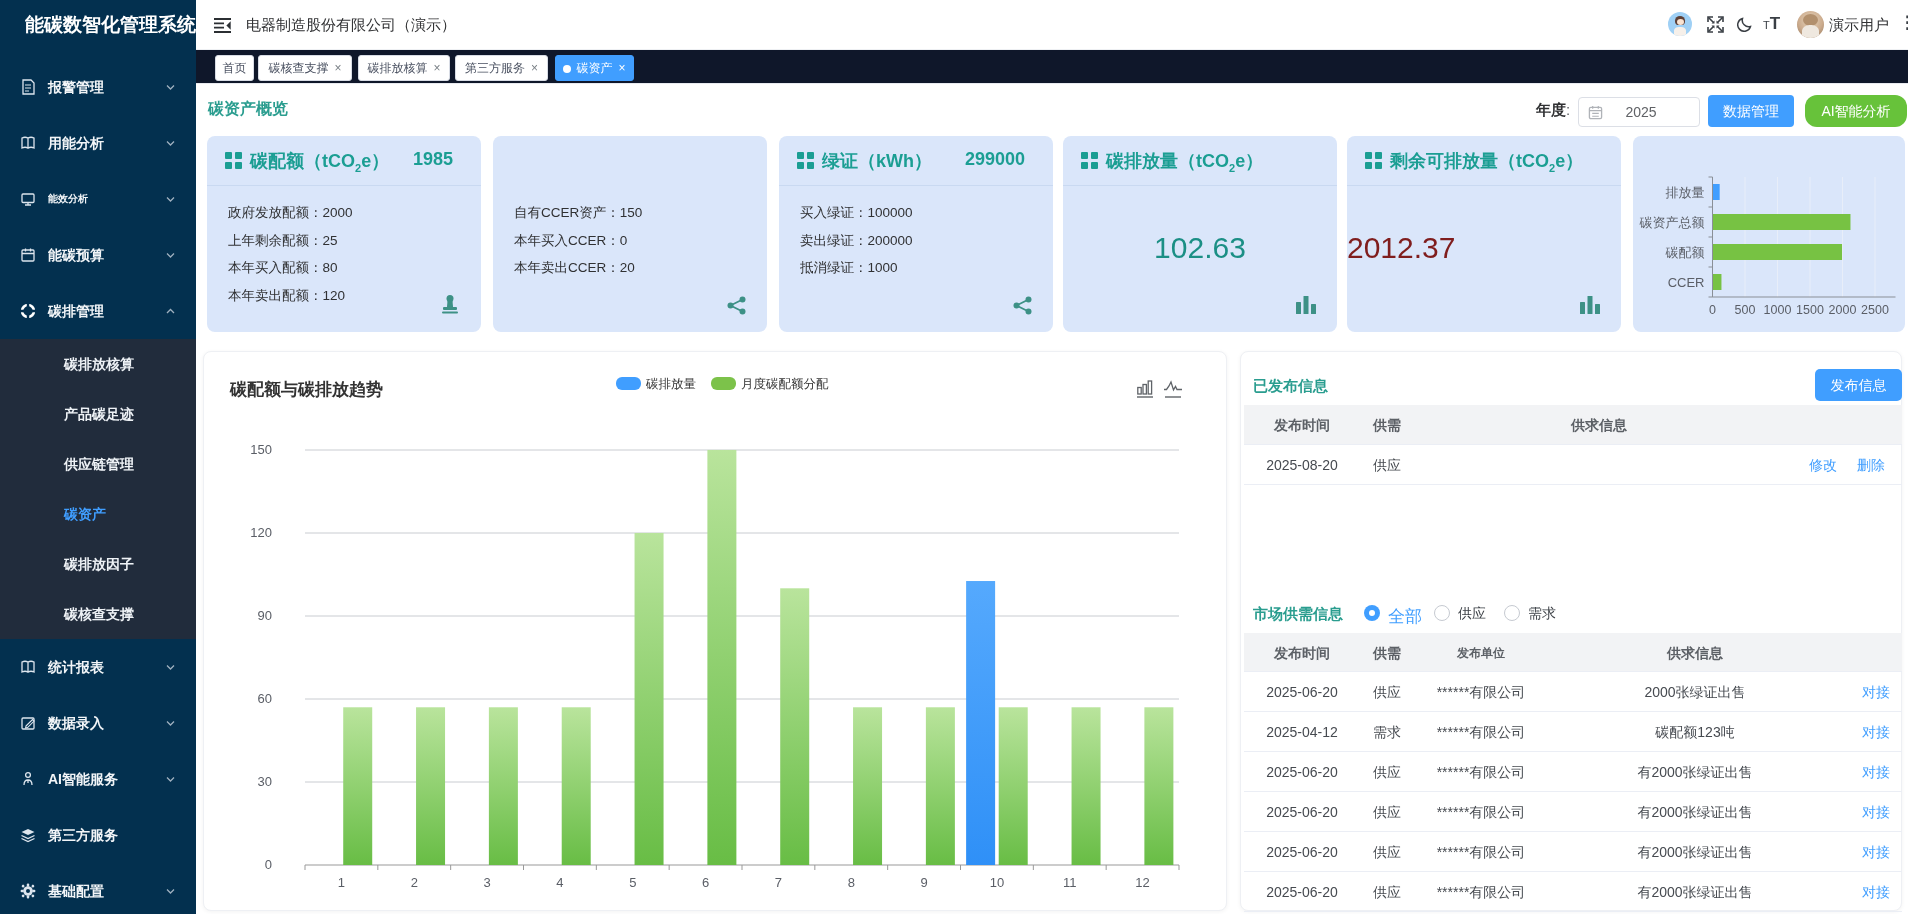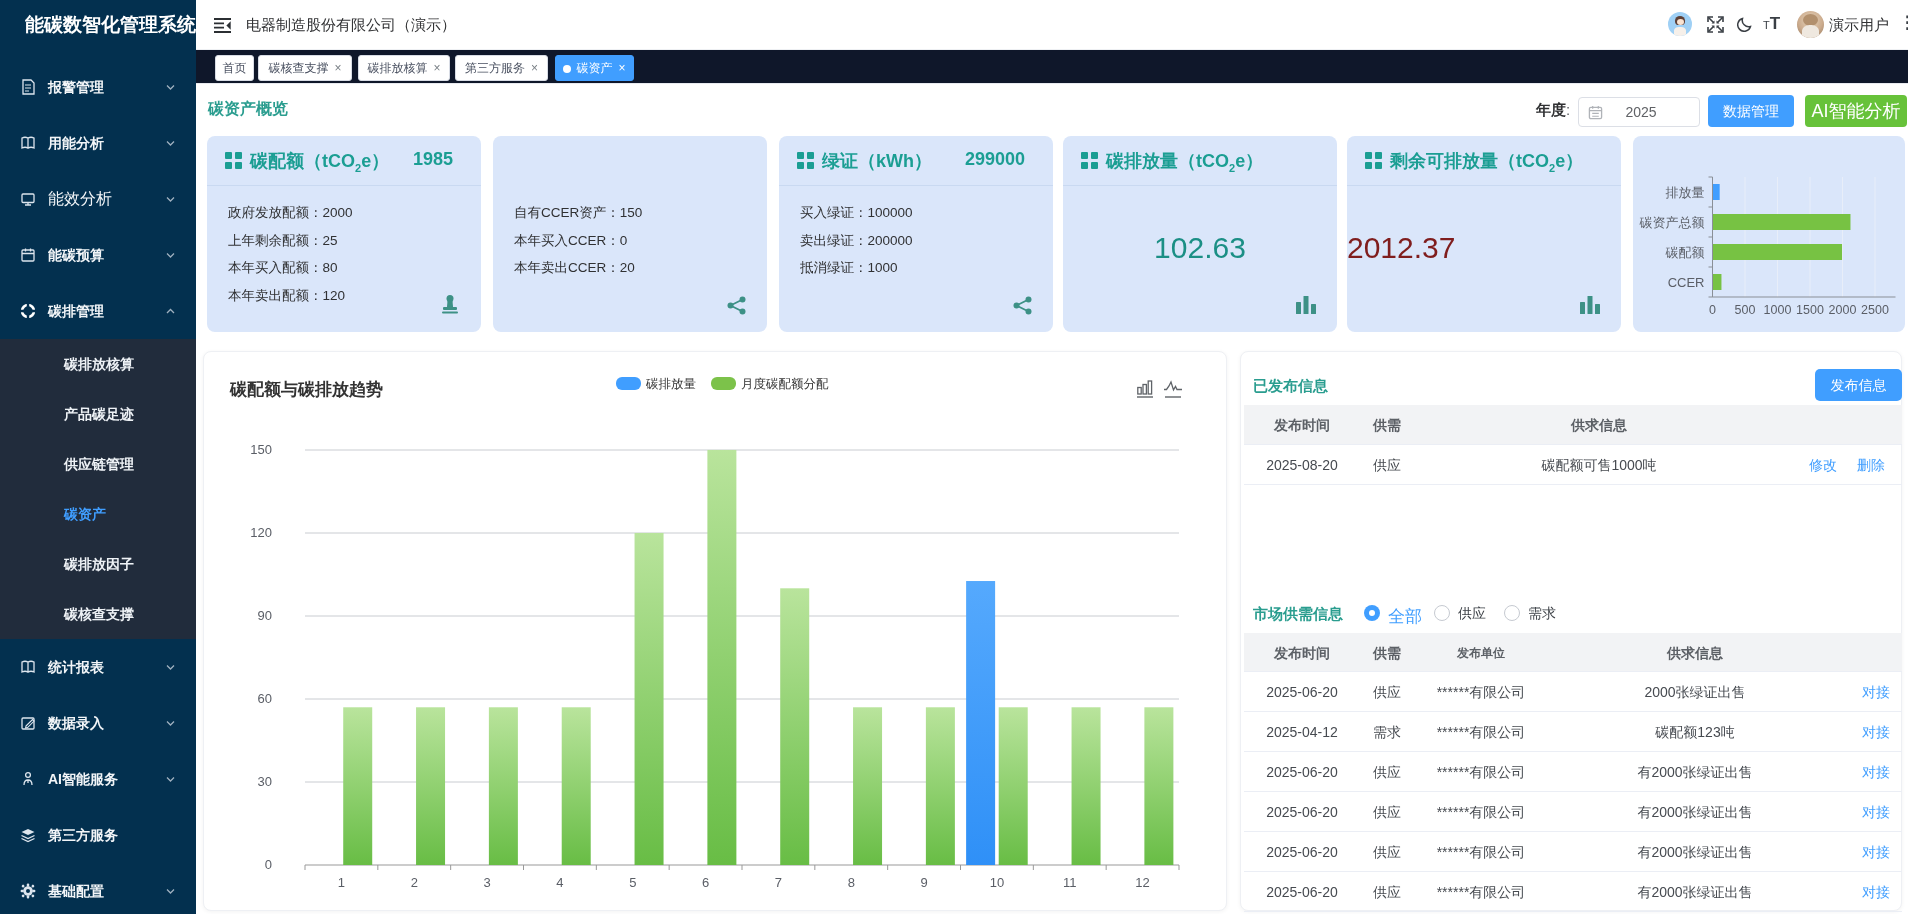--- a/index.html
+++ b/index.html
@@ -26,21 +26,21 @@
 <div class="abs" style="left:48px;top:0;height:56px;line-height:56px;color:#f2f5f8;font-size:14px;font-weight:bold;">用能分析</div>
 <svg class="abs" style="left:166px;top:25px;" width="9" height="7" viewBox="0 0 9 7">
         <path d="M1 1.5L4.5 5 8 1.5" fill="none" stroke="#9fb0bf" stroke-width="1.3"></path>
       </svg>
 </div>
 <div class="abs" style="left:0;top:171px;width:196px;height:56px;">
 <svg class="abs" style="left:20px;top:20px;" width="16" height="16" viewBox="0 0 16 16">
         <rect x="2" y="3" width="12" height="8.5" rx="1" fill="none" stroke="#dde5ee" stroke-width="1.3"></rect>
         <path d="M5 14h6M8 11.5V14" stroke="#dde5ee" stroke-width="1.3"></path>
       </svg>
-<div class="abs" style="left:48px;top:0;height:56px;line-height:56px;color:#f2f5f8;font-size:16px;font-weight:normal;">能效分析</div>
+<div class="abs" style="left:48px;top:0;height:56px;line-height:56px;color:#f2f5f8;font-size:10px;font-weight:bold;">能效分析</div>
 <svg class="abs" style="left:166px;top:25px;" width="9" height="7" viewBox="0 0 9 7">
         <path d="M1 1.5L4.5 5 8 1.5" fill="none" stroke="#9fb0bf" stroke-width="1.3"></path>
       </svg>
 </div>
 <div class="abs" style="left:0;top:227px;width:196px;height:56px;">
 <svg class="abs" style="left:20px;top:20px;" width="16" height="16" viewBox="0 0 16 16">
         <rect x="2" y="3" width="12" height="11" rx="1" fill="none" stroke="#dde5ee" stroke-width="1.3"></rect>
         <path d="M2 6.5h12M5.5 1.5v3M10.5 1.5v3" stroke="#dde5ee" stroke-width="1.3"></path>
       </svg>
 <div class="abs" style="left:48px;top:0;height:56px;line-height:56px;color:#f2f5f8;font-size:14px;font-weight:bold;">能碳预算</div>
@@ -166,21 +166,21 @@
 <div class="abs" style="left:208px;top:99px;font-size:16px;font-weight:bold;color:#2a9d8f;">碳资产概览</div>
 <div class="abs" style="left:1536px;top:101px;font-size:15px;font-weight:bold;color:#303133;">年度<span style="font-weight:normal;color:#606266;">:</span></div>
 <div class="abs" style="left:1578px;top:97px;width:122px;height:30px;border:1px solid #dcdfe6;border-radius:4px;background:#fff;">
     <svg class="abs" style="left:9px;top:7px;" width="15" height="15" viewBox="0 0 16 16">
       <rect x="1.5" y="2.5" width="13" height="12" rx="1.5" fill="none" stroke="#b0b3b8" stroke-width="1.4"></rect>
       <path d="M1.5 6h13M5 1v3M11 1v3M4.5 9h7M4.5 12h7" stroke="#b0b3b8" stroke-width="1.3"></path>
     </svg>
     <div class="abs" style="left:22px;top:0;width:80px;height:28px;line-height:28px;text-align:center;color:#606266;font-size:14px;">2025</div>
   </div>
 <div class="abs" style="left:1708px;top:95px;width:86px;height:32px;background:#409eff;border-radius:4px;color:#fff;font-size:14px;line-height:32px;text-align:center;">数据管理</div>
-<div class="abs" style="left:1805px;top:95px;width:102px;height:32px;background:#67c23a;border-radius:4px;color:#fff;font-size:18px;line-height:32px;text-align:center;">AI智能分析</div>
+<div class="abs" style="left:1805px;top:95px;width:102px;height:32px;background:#67c23a;border-radius:12px;color:#fff;font-size:14px;line-height:32px;text-align:center;">AI智能分析</div>
 <div class="abs" style="left:207px;top:136px;width:274px;height:196px;background:#dae6fa;border-radius:8px;">
     <div class="abs" style="left:0;top:0;width:100%;height:50px;border-bottom:1px solid #c9d9f1;">
       <div class="abs" style="left:18px;top:13px;font-size:18px;font-weight:bold;color:#1b9e93;white-space:nowrap;"><svg style="vertical-align:-2px;margin-right:8px;" width="17" height="17" viewBox="0 0 17 17">
           <g fill="#1b9e93">
             <rect x="0" y="0" width="7" height="7" rx="1"></rect>
             <rect x="10" y="0" width="7" height="7" rx="1"></rect>
             <rect x="0" y="10" width="7" height="7" rx="1"></rect>
             <rect x="10" y="10" width="7" height="7" rx="1"></rect>
           </g>
         </svg>碳配额（tCO<sub style="font-size:11px;">2</sub>e）</div>
@@ -390,21 +390,20 @@
 <div class="abs" style="left:12px;top:25px;font-size:15px;font-weight:bold;color:#2a9d8f;">已发布信息</div>
 <div class="abs" style="left:574px;top:17px;width:87px;height:32px;background:#409eff;border-radius:5px;color:#fff;font-size:14px;line-height:32px;text-align:center;">发布信息</div>
 <div class="abs" style="left:3px;top:53px;width:658px;height:40px;background:#f2f3f5;border-bottom:1px solid #ebeef5;">
       <div class="abs" style="left:3px;top:0;width:110px;line-height:40px;text-align:center;font-size:14px;font-weight:bold;color:#5c6066;">发布时间</div>
       <div class="abs" style="left:113px;top:0;width:60px;line-height:40px;text-align:center;font-size:14px;font-weight:bold;color:#5c6066;">供需</div>
       <div class="abs" style="left:205px;top:0;width:300px;line-height:40px;text-align:center;font-size:14px;font-weight:bold;color:#5c6066;">供求信息</div>
     </div>
 <div class="abs" style="left:3px;top:93px;width:658px;height:40px;border-bottom:1px solid #ebeef5;">
       <div class="abs" style="left:3px;top:0;width:110px;line-height:40px;text-align:center;font-size:14px;color:#464a50;">2025-08-20</div>
       <div class="abs" style="left:113px;top:0;width:60px;line-height:40px;text-align:center;font-size:14px;color:#464a50;">供应</div>
-      <div class="abs" style="left:205px;top:0;width:300px;line-height:40px;text-align:center;font-size:14px;color:#464a50;">碳配额可售1000吨</div>
       <div class="abs" style="left:563px;top:0;width:32px;line-height:40px;text-align:center;font-size:14px;color:#409eff;">修改</div>
       <div class="abs" style="left:611px;top:0;width:32px;line-height:40px;text-align:center;font-size:14px;color:#409eff;">删除</div>
     </div>
 <div class="abs" style="left:12px;top:253px;font-size:15px;font-weight:bold;color:#2a9d8f;">市场供需信息</div>
 <div class="abs" style="left:123px;top:253px;width:16px;height:16px;border-radius:50%;background:#409eff;">
       <div class="abs" style="left:5px;top:5px;width:6px;height:6px;border-radius:50%;background:#fff;"></div>
     </div>
 <div class="abs" style="left:147px;top:253px;font-size:17px;color:#409eff;">全部</div>
 <div class="abs" style="left:193px;top:253px;width:16px;height:16px;border-radius:50%;background:#fff;border:1px solid #c6cad1;"></div>
 <div class="abs" style="left:217px;top:253px;font-size:14px;color:#3c4046;">供应</div>

